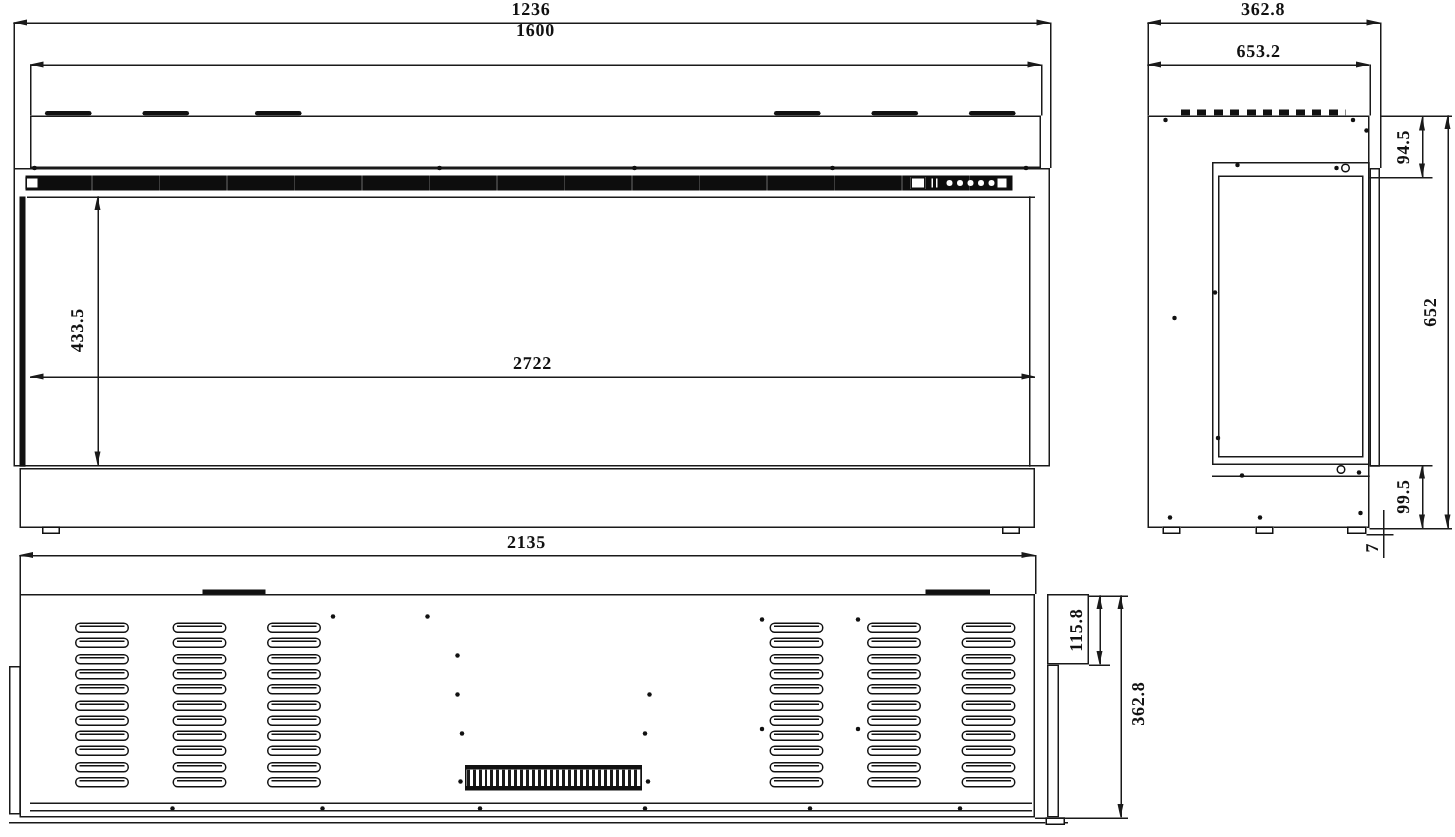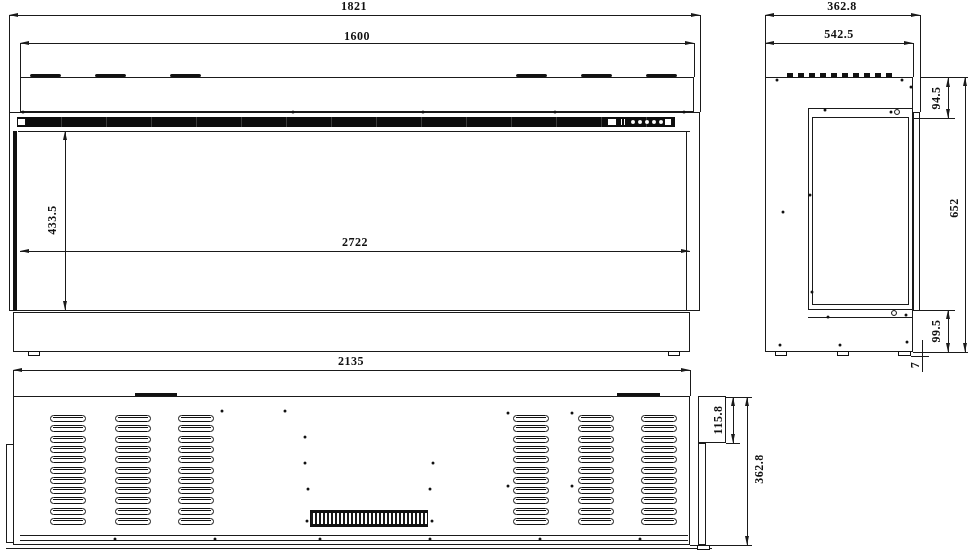--- a/index.html
+++ b/index.html
@@ -49,23 +49,23 @@
 <div id="canvas">
 
   <div>
 
     <div class="vl" style="left:9px;top:15px;height:97px"></div>
     <div class="vl" style="left:700px;top:15px;height:97px"></div>
     <div class="vl" style="left:20px;top:43px;height:34px"></div>
     <div class="vl" style="left:694px;top:43px;height:34px"></div>
 
     <div class="dim-h" style="left:9px;top:15px;width:691px"></div>
-    <span class="dlabel" style="left:354px;top:14px">1821</span>
+    <span class="dlabel" style="left:354px;top:14px">1236</span>
     <div class="dim-h" style="left:20px;top:43px;width:674px"></div>
-    <span class="dlabel" style="left:357px;top:44px">1600</span>
+    <span class="dlabel" style="left:357px;top:28px">1600</span>
 
     <div class="rect" style="left:20px;top:77px;width:674px;height:35px"></div>
 
     <div class="rect" style="left:9px;top:112px;width:691px;height:199px"></div>
 
     <div class="band"></div>
     <div class="wsq" style="left:17px;top:118px;width:9px;height:8px"></div>
     <div class="wsq" style="left:607px;top:118px;width:10px;height:8px"></div>
     <div class="wbar" style="left:621px"></div>
     <div class="wbar" style="left:624px"></div>
@@ -88,21 +88,21 @@
 
   <div>
 
     <div class="vl" style="left:765px;top:15px;height:62px"></div>
     <div class="vl" style="left:920px;top:15px;height:97px"></div>
     <div class="vl" style="left:913px;top:43px;height:34px"></div>
 
     <div class="dim-h" style="left:765px;top:15px;width:155px"></div>
     <span class="dlabel" style="left:842px;top:14px">362.8</span>
     <div class="dim-h" style="left:765px;top:43px;width:148px"></div>
-    <span class="dlabel" style="left:839px;top:42px">542.5</span>
+    <span class="dlabel" style="left:839px;top:42px">653.2</span>
 
     <div class="rect" style="left:765px;top:77px;width:148px;height:275px"></div>
     <div class="serr"></div>
     <div class="rect thin" style="left:913px;top:112px;width:7px;height:199px"></div>
 
     <div class="rect thin" style="left:808px;top:108px;width:105px;height:202px"></div>
     <div class="rect thin" style="left:812px;top:117px;width:97px;height:188px"></div>
     <div class="hl" style="left:808px;top:317px;width:105px"></div>
     <div class="circ" style="left:897px;top:112px"></div>
     <div class="circ" style="left:894px;top:313px"></div>

